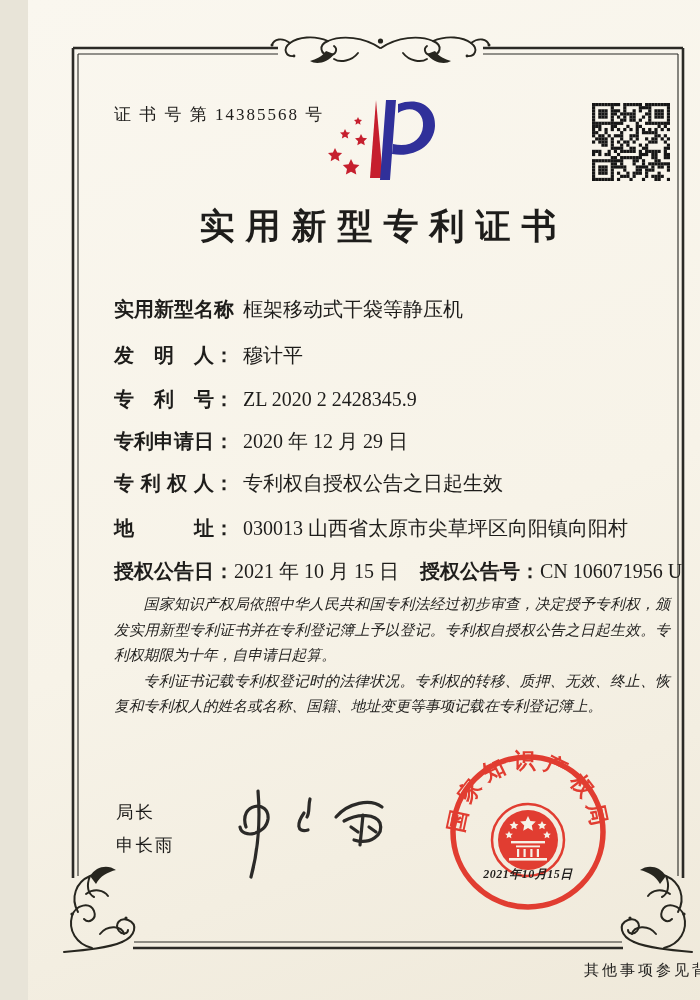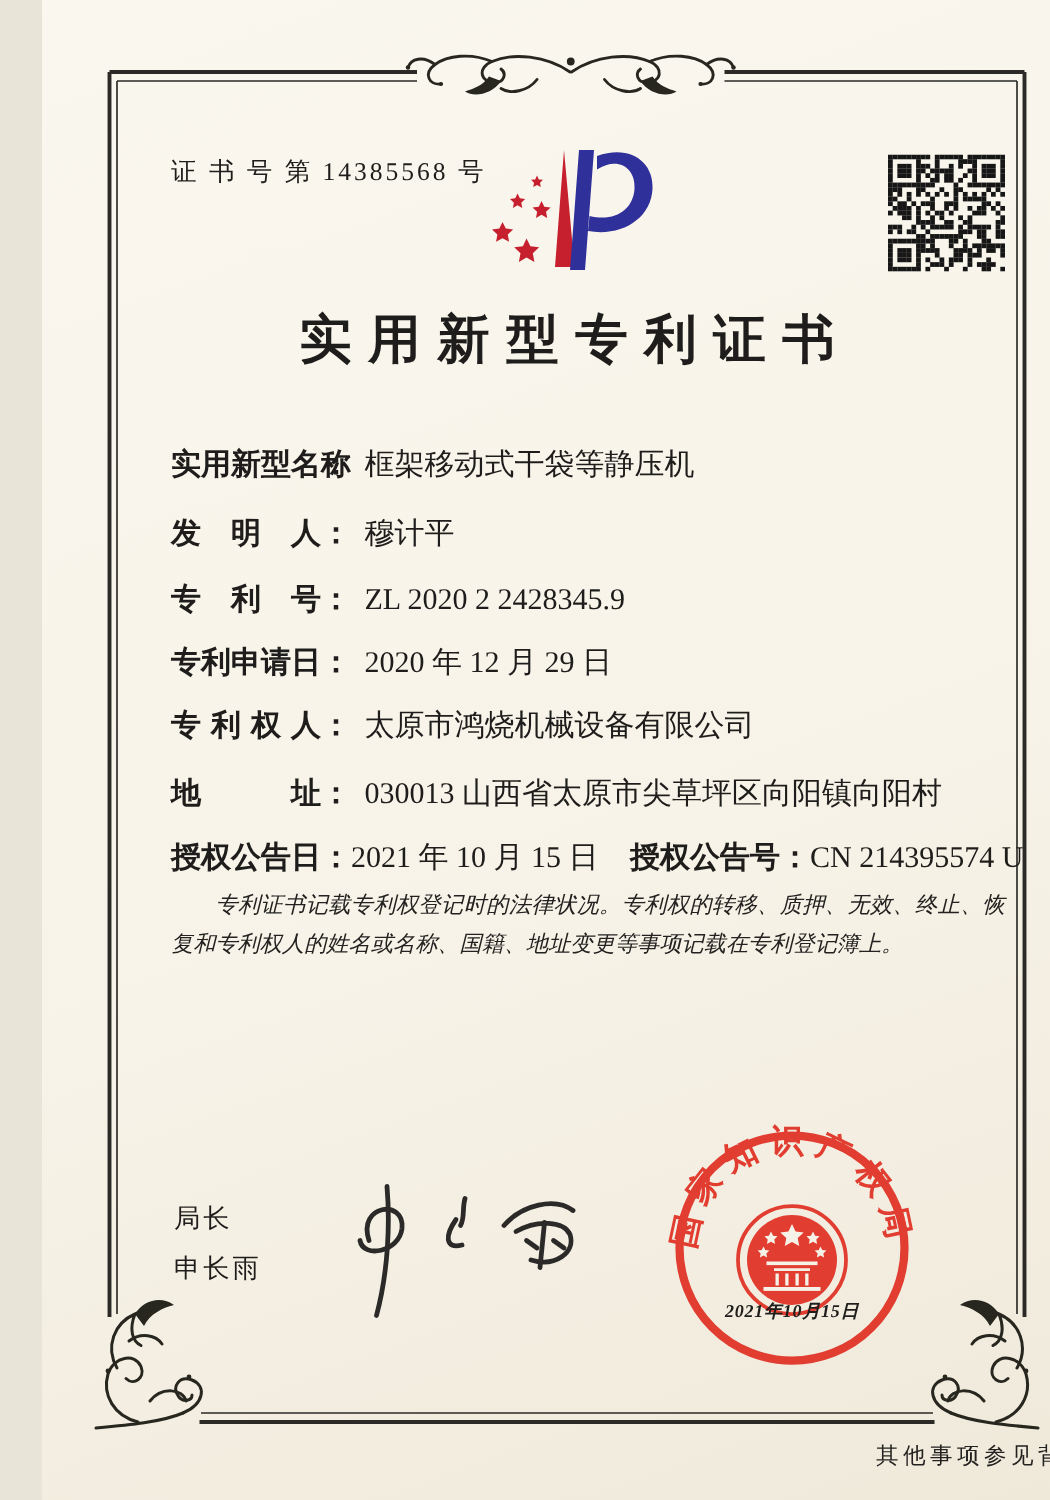--- a/index.html
+++ b/index.html
@@ -462,34 +462,35 @@
   <div class="abs frow" style="top:342px">
     <span class="flabel">发明人</span><span class="fcolon">：</span><span class="fvalue">穆计平</span>
   </div>
   <div class="abs frow" style="top:386px">
     <span class="flabel">专利号</span><span class="fcolon">：</span><span class="fvalue">ZL 2020 2 2428345.9</span>
   </div>
   <div class="abs frow" style="top:428px">
     <span class="flabel">专利申请日</span><span class="fcolon">：</span><span class="fvalue">2020 年 12 月 29 日</span>
   </div>
   <div class="abs frow" style="top:470px">
-    <span class="flabel">专利权人</span><span class="fcolon">：</span><span class="fvalue">太原市鸿烧机械设备有限公司</span>
+    <span class="flabel">专利权人</span><span class="fcolon">：</span><span class="fvalue">专利权自授权公告之日起生效</span>
   </div>
   <div class="abs frow" style="top:515px">
     <span class="flabel">地址</span><span class="fcolon">：</span><span class="fvalue">030013 山西省太原市尖草坪区向阳镇向阳村</span>
   </div>
 
   <div class="abs frow" style="top:558px">
     <span class="fcolon">授权公告日</span><span class="fcolon">：</span><span>2021 年 10 月 15 日</span>
     <span class="grant-right">
-      <span class="glabel">授权公告号</span><span class="glabel">：</span><span>CN 214395574 U</span>
+      <span class="glabel">授权公告号</span><span class="glabel">：</span><span>CN 106071956 U</span>
     </span>
   </div>
 
   <div class="abs body-text">
+    <p>国家知识产权局依照中华人民共和国专利法经过初步审查，决定授予专利权，颁发实用新型专利证书并在专利登记簿上予以登记。专利权自授权公告之日起生效。专利权期限为十年，自申请日起算。</p>
     <p>专利证书记载专利权登记时的法律状况。专利权的转移、质押、无效、终止、恢复和专利权人的姓名或名称、国籍、地址变更等事项记载在专利登记簿上。</p>
   </div>
 
   <div class="abs signer-title">局长</div>
   <div class="abs signer-name">申长雨</div>
 
   <svg class="abs" style="left:190px;top:785px;" width="180" height="95" viewBox="0 0 180 95">
     <g stroke="#2b2a28" stroke-width="3.2" fill="none" stroke-linecap="round" stroke-linejoin="round">
       <path d="M28,42 C20,18 52,14 50,34 C48,50 24,54 22,42"></path>
       <path d="M40,6 C42,30 41,62 33,92"></path>

